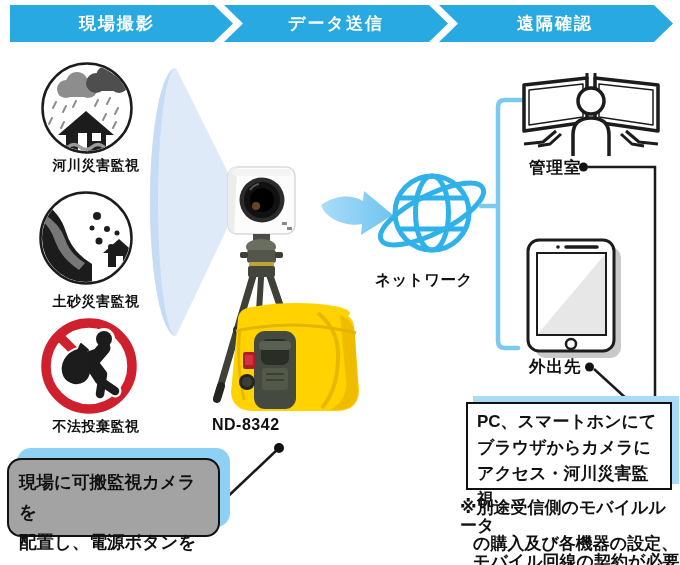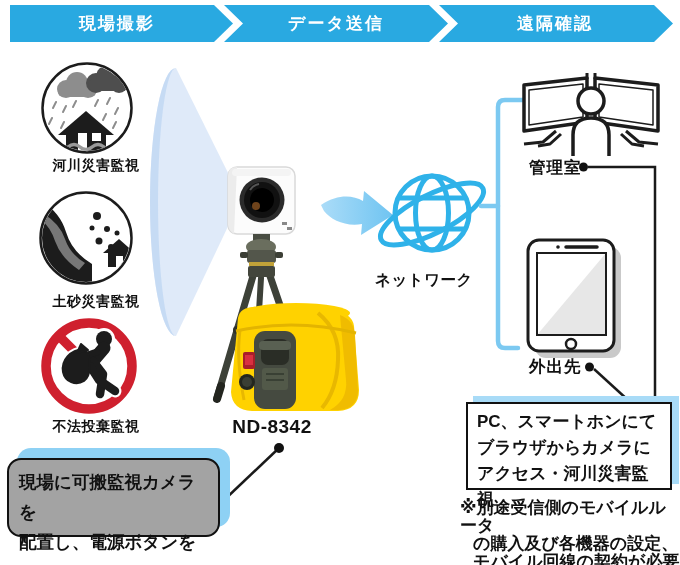--- a/index.html
+++ b/index.html
@@ -4,21 +4,21 @@
 <style>
   html,body{margin:0;padding:0;background:#fff;}
   .stage{
     position:relative;width:680px;height:565px;background:#fff;overflow:hidden;
     font-family:"Liberation Sans","DejaVu Sans",sans-serif;
   }
   .stage svg{position:absolute;left:0;top:0;}
   .lbl{position:absolute;font-weight:bold;color:#111;white-space:nowrap;}
   .banner-lbl{color:#fff;font-size:17px;letter-spacing:2px;text-align:center;line-height:24px;}
   .icon-lbl{font-size:14px;text-align:center;letter-spacing:.5px;}
-  .model-lbl{font-size:19px;text-align:center;letter-spacing:.5px;}
+  .model-lbl{font-size:16px;letter-spacing:.5px;}
   .net-lbl{font-size:15.5px;text-align:center;letter-spacing:.5px;}
   .dest-lbl{font-size:16.5px;letter-spacing:1px;}
   .bubble{
     position:absolute;left:7px;top:458px;width:213px;height:79px;box-sizing:border-box;
     background:#a3a3a3;border:2.5px solid #111;border-radius:14px;
     box-shadow:10px -10px 0 0 #8ed1f4;
     padding:7px 10px;font-weight:bold;font-size:17.5px;line-height:30px;color:#111;
   }
   .infobox{
     position:absolute;left:466px;top:402px;width:206px;height:88px;box-sizing:border-box;

